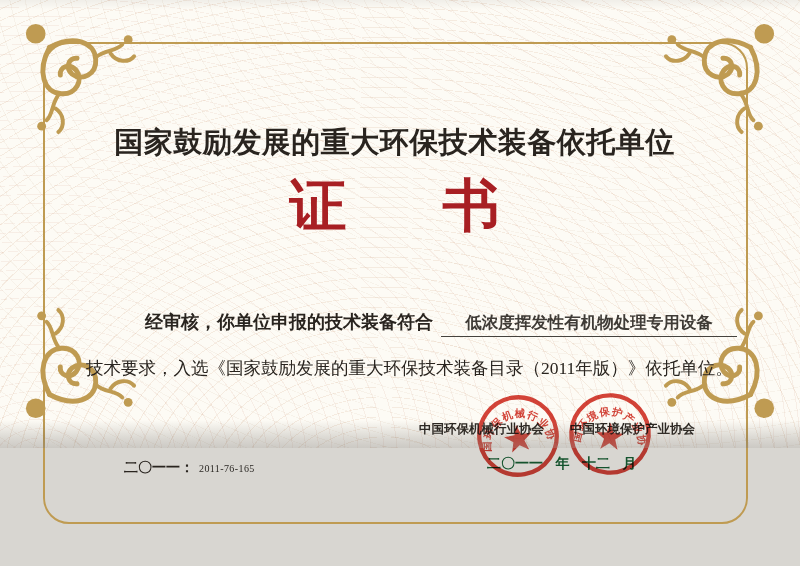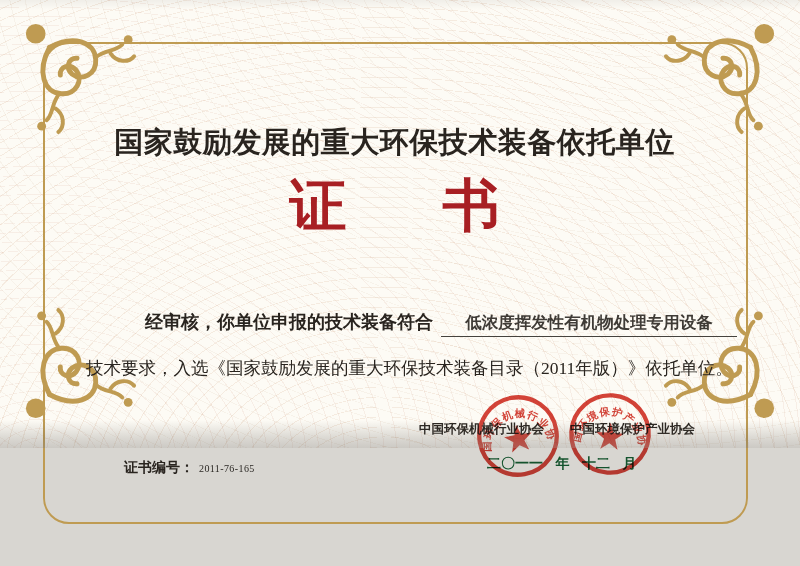--- a/index.html
+++ b/index.html
@@ -124,21 +124,21 @@
   <div class="line2">技术要求，入选《国家鼓励发展的重大环保技术装备目录（2011年版）》依托单位。</div>
 
   <div class="issuers">
     <span>中国环保机械行业协会</span>
     <span>中国环境保护产业协会</span>
   </div>
 
   <div class="issue-date">二〇一一 年 十二 月</div>
 
   <div class="certno">
-    <span class="lbl">证书编号：</span>
+    <span class="lbl">二〇一一：</span>
     <span class="num">2011-76-165</span>
   </div>
 
   <svg class="stamp left" viewBox="0 0 100 100">
     <circle cx="50" cy="50" r="45" fill="none" stroke="#d23429" stroke-width="5"></circle>
     <polygon fill="#d23429" points="50,37 54,48.5 66.2,48.7 56.5,56.1 60,67.8 50,60.8 40,67.8 43.5,56.1 33.8,48.7 46,48.5"></polygon>
     <path id="stampArcL" d="M 16,62 A 34 34 0 1 1 84,62" fill="none"></path>
     <text font-size="12" font-weight="bold" fill="#d23429" letter-spacing="1.5">
       <textPath href="#stampArcL" startOffset="50%" text-anchor="middle">中国环保机械行业协会</textPath>
     </text>

